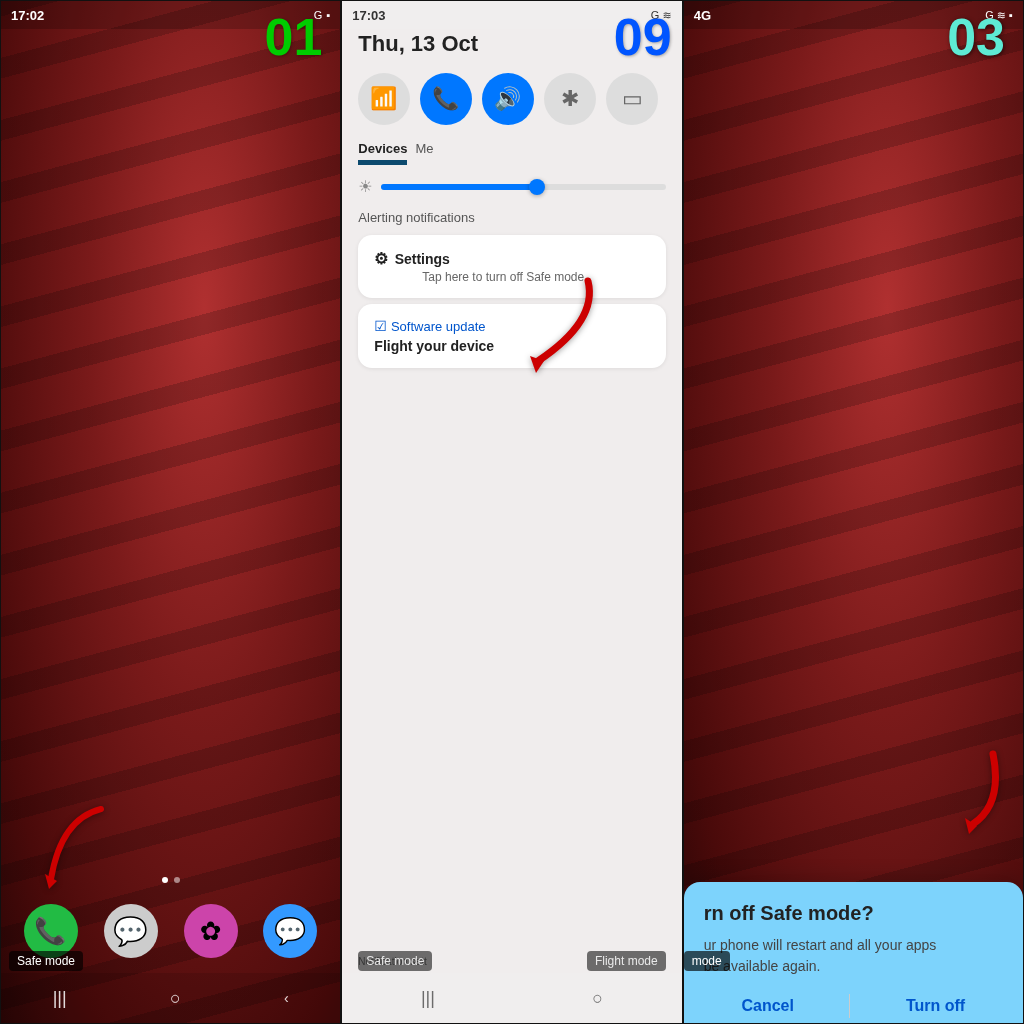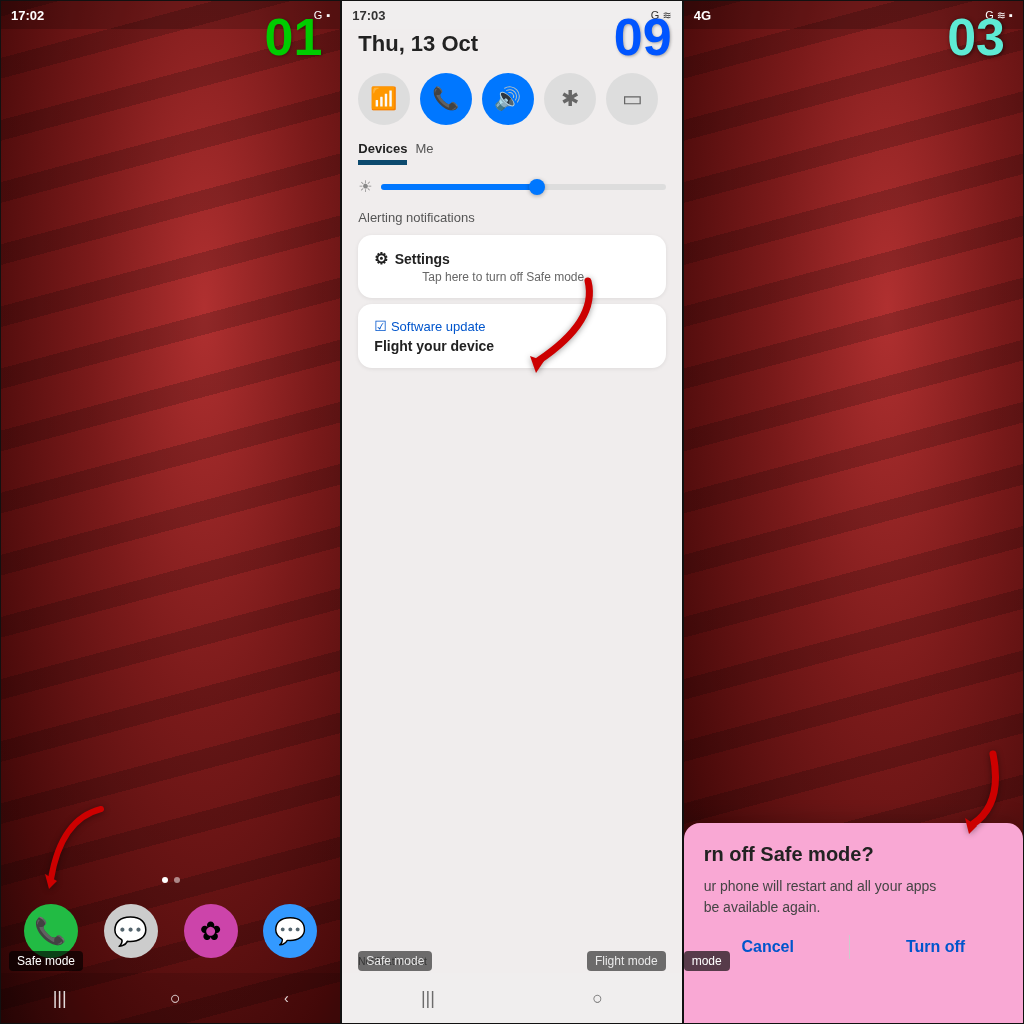--- a/index.html
+++ b/index.html
@@ -315,22 +315,22 @@
       z-index: 20;
       pointer-events: none;
     }
 
     
     .dialog-overlay {
       position: absolute;
       bottom: 0;
       left: 0;
       right: 0;
-      height: 200px;
-      background: #f9a8d4;
+      height: 141px;
+      background: #7dd3fc;
       border-radius: 16px 16px 0 0;
       z-index: 15;
       padding: 20px 20px 28px;
       box-shadow: 0 -4px 20px rgba(0,0,0,0.2);
     }
     .dialog-title {
       font-size: 20px;
       font-weight: 700;
       color: #222;
       margin-bottom: 10px;

